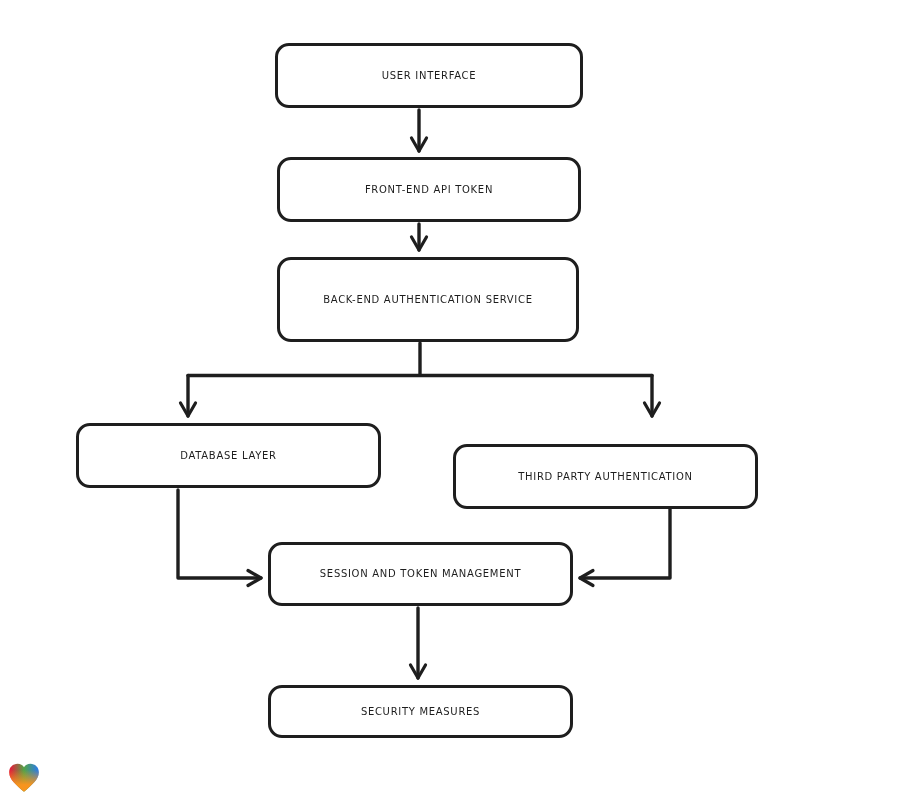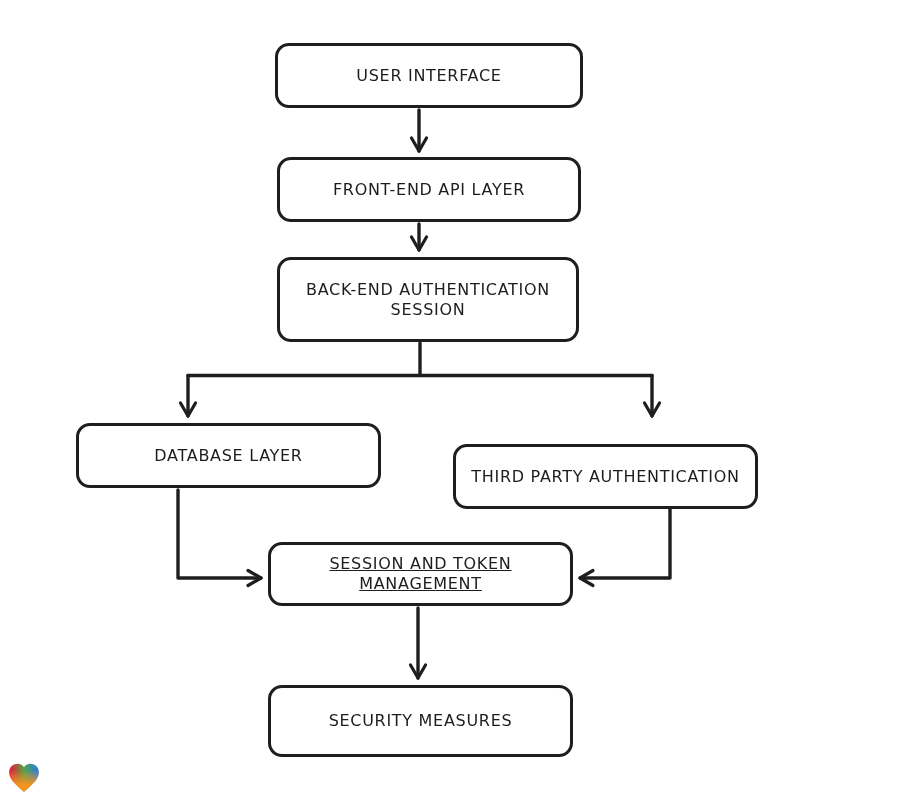--- a/index.html
+++ b/index.html
@@ -26,37 +26,37 @@
     position: absolute;
     box-sizing: border-box;
     display: flex;
     align-items: center;
     justify-content: center;
     text-align: center;
     background: #ffffff;
     border: 3.5px solid #1e1e1e;
     border-radius: 14px;
     color: #1d1d1d;
-    font-size: 16px;
+    font-size: 10px;
     line-height: 20px;
     letter-spacing: 0.7px;
     font-weight: 500;
   }
   .node .label {
     padding: 0 12px;
   }
   #node-user-interface        { left: 275px; top: 43px;  width: 308px; height: 65px; }
   #node-front-end-api-calls   { left: 277px; top: 157px; width: 304px; height: 65px; }
   #node-back-end-auth         { left: 277px; top: 257px; width: 302px; height: 85px; }
   #node-database-layer        { left: 76px;  top: 423px; width: 305px; height: 65px; }
   #node-third-party-auth      { left: 453px; top: 444px; width: 305px; height: 65px; }
   #node-session-token         { left: 268px; top: 542px; width: 305px; height: 64px; }
-  #node-security-measures     { left: 268px; top: 685px; width: 305px; height: 72px; }
+  #node-security-measures     { left: 268px; top: 685px; width: 305px; height: 53px; }
   #node-back-end-auth .label  { max-width: 250px; }
-  #node-session-token .label  { max-width: 210px; text-decoration: underline; }
+  #node-session-token .label  { max-width: 210px; }
   .logo {
     position: absolute;
     left: 7px;
     top: 761px;
     width: 34px;
     height: 34px;
   }
 </style>
 </head>
 <body>
@@ -79,25 +79,25 @@
       <path d="M670,490 L670,578 L580,578" marker-end="url(#arrowV)"></path>
       <path d="M418,608 L418,678" marker-end="url(#arrowV)"></path>
     </g>
   </svg>
 
   <div class="node" id="node-user-interface">
     <span class="label">USER INTERFACE</span>
   </div>
 
   <div class="node" id="node-front-end-api-calls">
-    <span class="label">FRONT-END API LAYER</span>
+    <span class="label">FRONT-END API TOKEN</span>
   </div>
 
   <div class="node" id="node-back-end-auth">
-    <span class="label">BACK-END AUTHENTICATION SESSION</span>
+    <span class="label">BACK-END AUTHENTICATION SERVICE</span>
   </div>
 
   <div class="node" id="node-database-layer">
     <span class="label">DATABASE LAYER</span>
   </div>
 
   <div class="node" id="node-third-party-auth">
     <span class="label">THIRD PARTY AUTHENTICATION</span>
   </div>
 

